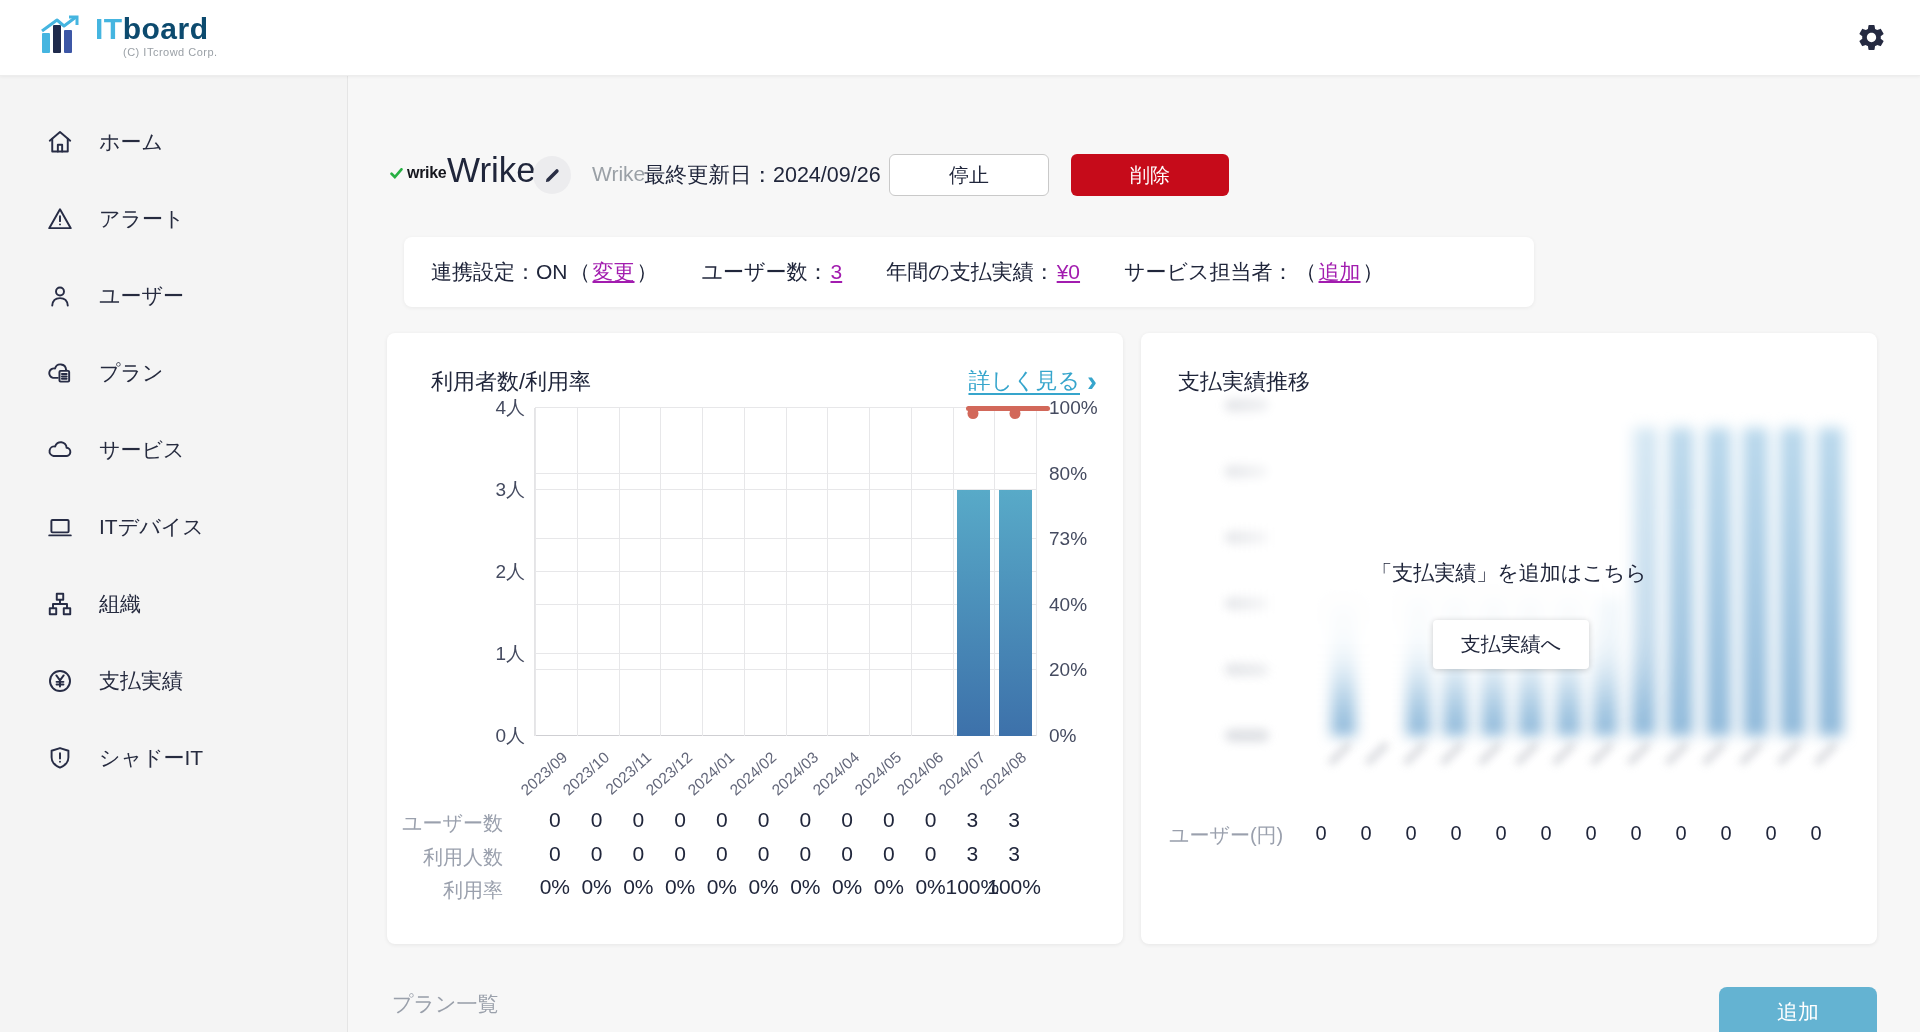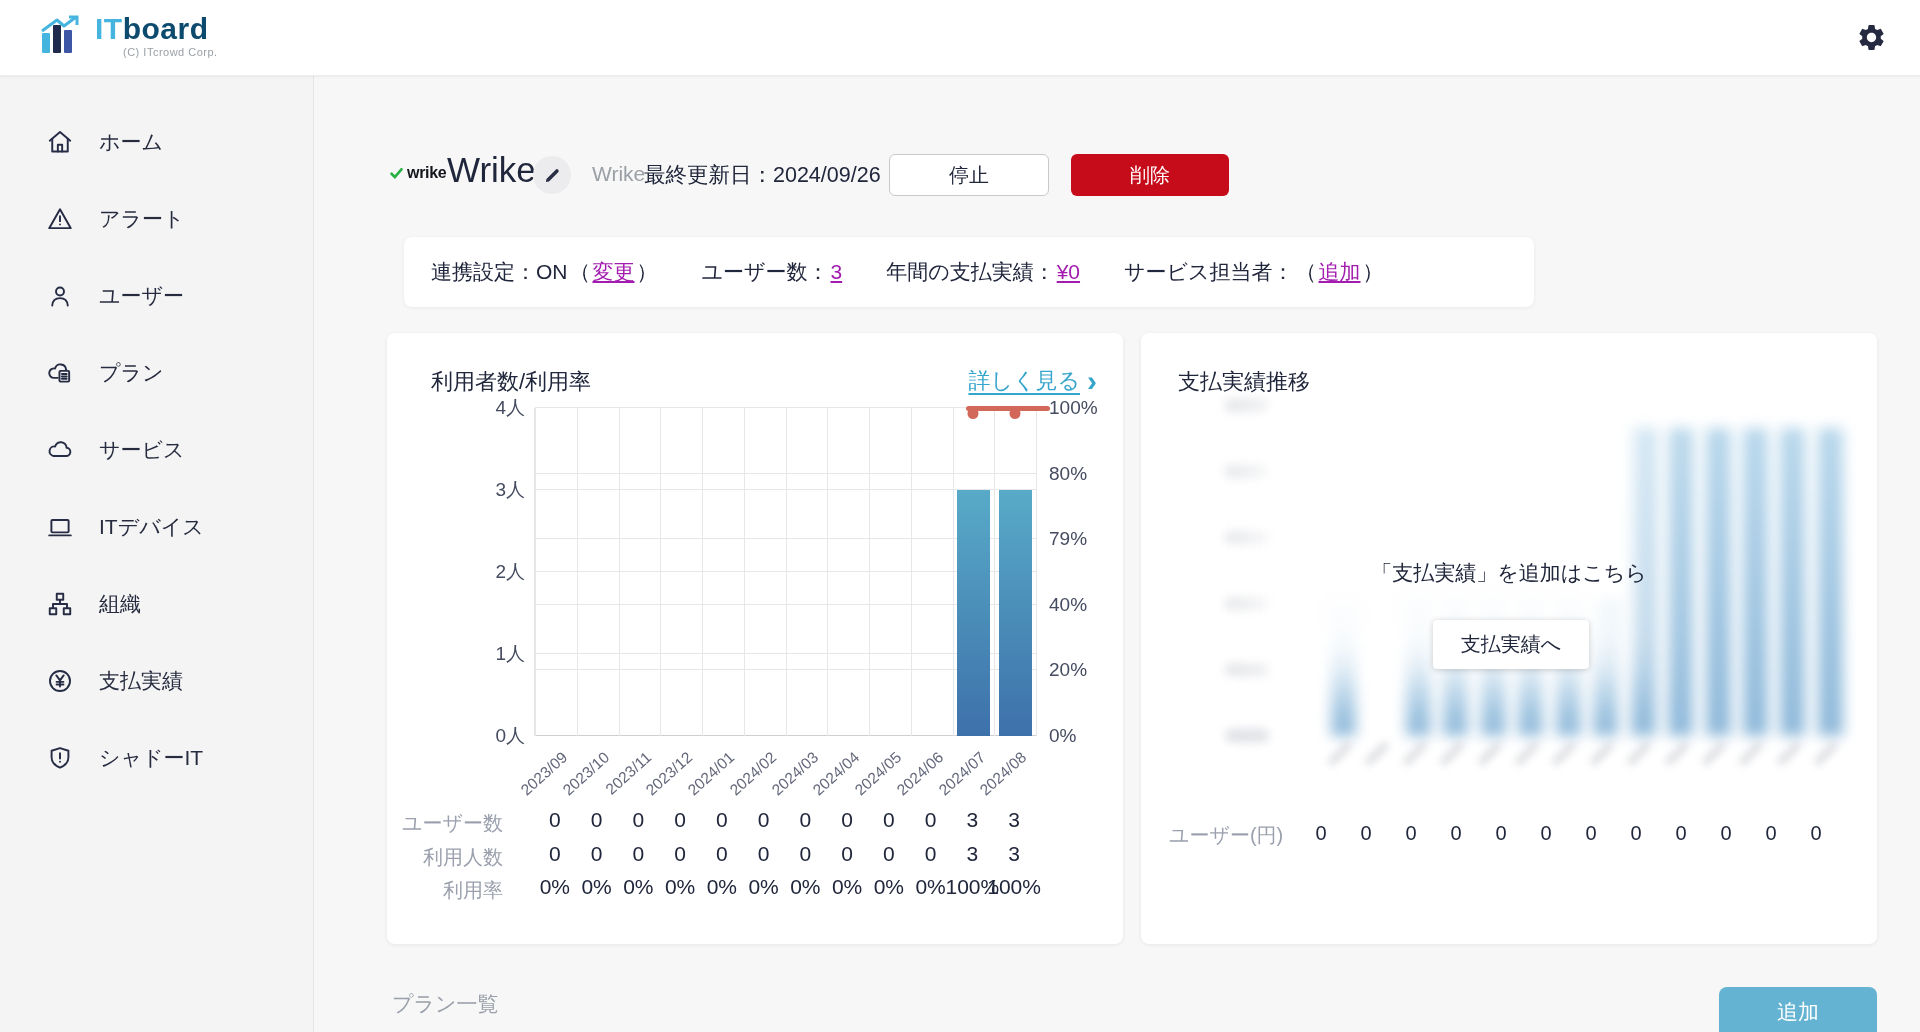--- a/index.html
+++ b/index.html
@@ -13,21 +13,21 @@
   .topbar{position:absolute;left:0;top:0;width:1920px;height:75px;background:#fff;
     border-bottom:1px solid #ededed;box-shadow:0 1px 3px rgba(0,0,0,.05);z-index:6;}
   .brand{position:absolute;left:40px;top:13px;display:flex;gap:9px;align-items:flex-start;}
   .brand-icon{width:46px;height:42px;margin-top:2px;}
   .brand-line{font-weight:700;font-size:30px;line-height:32px;letter-spacing:.5px;}
   .brand-it{color:#45b5e0;}
   .brand-board{color:#0c4a6e;}
   .brand-sub{font-size:11px;color:#9aa0a6;margin-top:1px;margin-left:28px;letter-spacing:.5px;}
   .gear{position:absolute;right:33px;top:22px;width:31px;height:31px;cursor:pointer;}
   
-  .sidebar{position:absolute;left:0;top:75px;width:314px;bottom:0;background:#f4f4f4;
+  .sidebar{position:absolute;left:0;top:75px;width:348px;bottom:0;background:#f4f4f4;
     border-right:1px solid #e5e5e5;padding-top:28px;box-sizing:border-box;z-index:5;}
   .side-item{height:77px;display:flex;align-items:center;padding-left:46px;gap:25px;cursor:pointer;}
   .side-icon{width:28px;height:28px;display:flex;align-items:center;justify-content:center;}
   .side-icon svg{width:28px;height:28px;display:block;}
   .side-label{font-size:21px;color:#262b3f;}
   
   .wrike-mini{position:absolute;left:390px;top:164px;display:flex;align-items:center;gap:4px;}
   .wrike-word{font-size:16px;font-weight:800;color:#15161d;letter-spacing:-.3px;}
   .svc-title{position:absolute;left:447px;top:150px;margin:0;font-size:35px;font-weight:500;color:#20263b;}
   .edit-btn{position:absolute;left:533px;top:156px;width:38px;height:38px;border-radius:50%;
@@ -289,21 +289,21 @@
       <div class="rdot" style="left: 438.375px; top: 0px;"></div>
       <div class="rdot" style="left: 480.125px; top: 0px;"></div>
       <div class="ytick l" style="bottom: 0%;">0人</div>
       <div class="ytick l" style="bottom: 25%;">1人</div>
       <div class="ytick l" style="bottom: 50%;">2人</div>
       <div class="ytick l" style="bottom: 75%;">3人</div>
       <div class="ytick l" style="bottom: 100%;">4人</div>
       <div class="ytick r" style="bottom: 0%;">0%</div>
       <div class="ytick r" style="bottom: 20%;">20%</div>
       <div class="ytick r" style="bottom: 40%;">40%</div>
-      <div class="ytick r" style="bottom: 60%;">79%</div>
+      <div class="ytick r" style="bottom: 60%;">73%</div>
       <div class="ytick r" style="bottom: 80%;">80%</div>
       <div class="ytick r" style="bottom: 100%;">100%</div>
       <div class="xlabel" style="left: 30.06px;">2023/09</div>
       <div class="xlabel" style="left: 71.81px;">2023/10</div>
       <div class="xlabel" style="left: 113.56px;">2023/11</div>
       <div class="xlabel" style="left: 155.31px;">2023/12</div>
       <div class="xlabel" style="left: 197.06px;">2024/01</div>
       <div class="xlabel" style="left: 238.81px;">2024/02</div>
       <div class="xlabel" style="left: 280.56px;">2024/03</div>
       <div class="xlabel" style="left: 322.31px;">2024/04</div>

